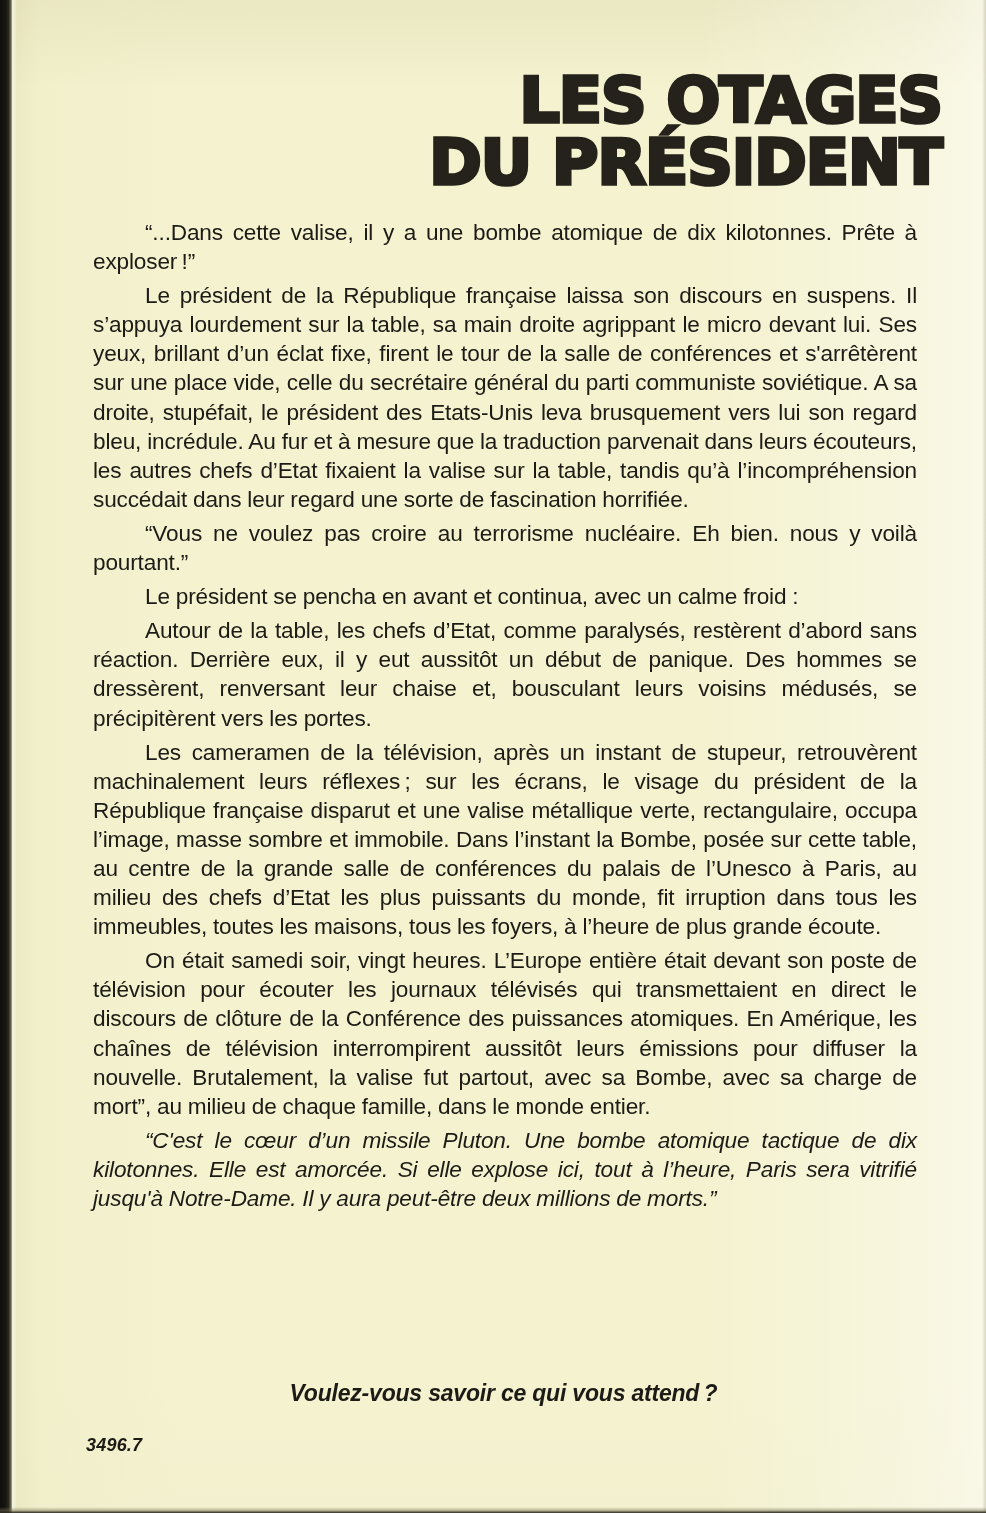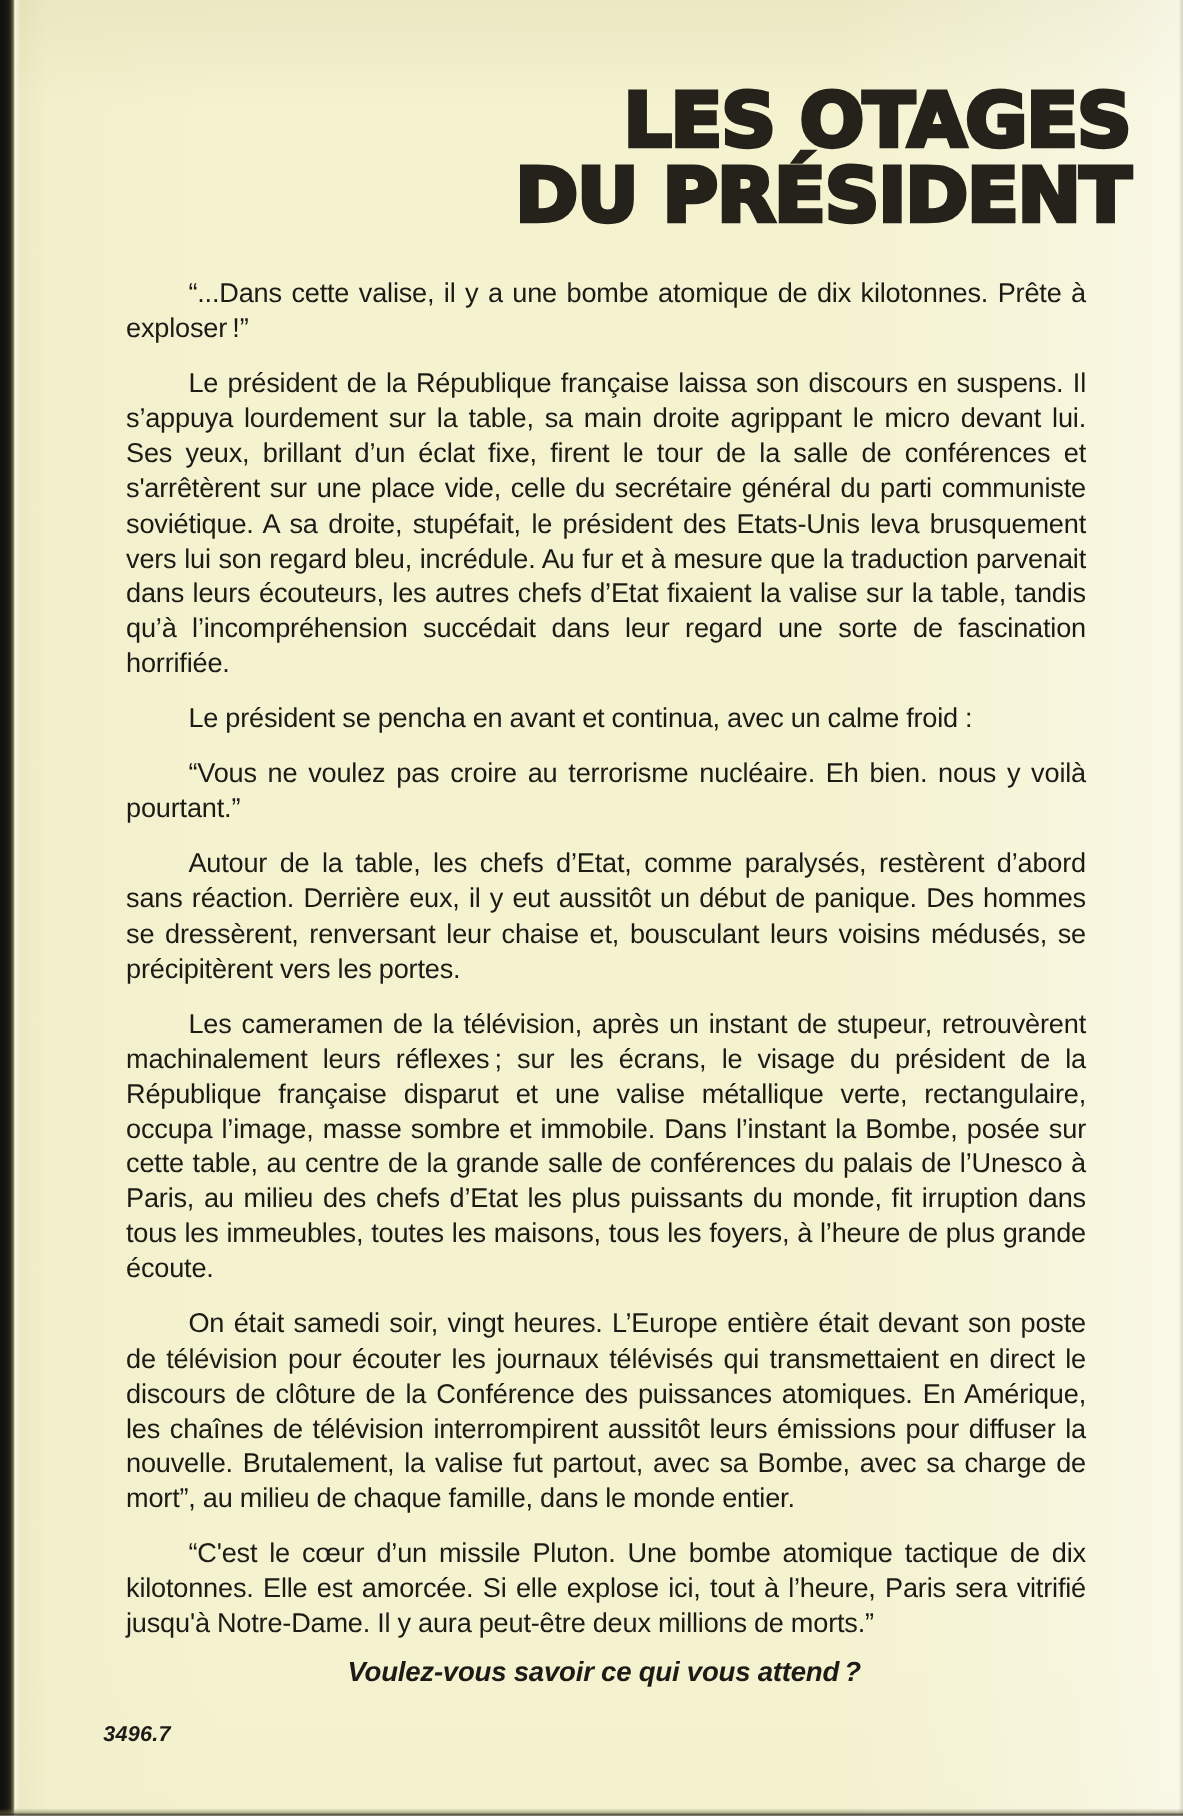--- a/index.html
+++ b/index.html
@@ -121,24 +121,24 @@
     width: 834px;
     font-size: 22.6px;
     line-height: 29.1px;
     color: #1c1b16;
     text-align: justify;
     text-justify: inter-word;
     letter-spacing: -0.15px;
     word-spacing: -0.2px;
   }
   .body-copy p {
-    margin: 17px;
+    margin: 5px;
     text-indent: 52px;
   }
-  .body-copy p:last-child { margin-bottom: 0; }
+  .body-copy p:last-child { margin-bottom: 0; font-style: italic; }
 
   
   .tagline {
     position: absolute;
     left: 0;
     top: 1380px;
     width: 986px;
     text-align: center;
     padding-left: 21px;
     box-sizing: border-box;
@@ -175,22 +175,22 @@
 
 
   <div class="title-block">
     <span class="title-line title-line-1">LES OTAGES</span>
     <span class="title-line title-line-2">DU PRÉSIDENT</span>
   </div>
 
   <div class="body-copy">
     <p>“...Dans cette valise, il y a une bombe atomique de dix kilotonnes. Prête à exploser !”</p>
     <p>Le président de la République française laissa son discours en suspens. Il s’appuya lourdement sur la table, sa main droite agrippant le micro devant lui. Ses yeux, brillant d’un éclat fixe, firent le tour de la salle de conférences et s'arrêtèrent sur une place vide, celle du secrétaire général du parti communiste soviétique. A sa droite, stupéfait, le président des Etats-Unis leva brusquement vers lui son regard bleu, incrédule. Au fur et à mesure que la traduction parvenait dans leurs écouteurs, les autres chefs d’Etat fixaient la valise sur la table, tandis qu’à l’incompréhension succédait dans leur regard une sorte de fascination horrifiée.</p>
+    <p>“Vous ne voulez pas croire au terrorisme nucléaire. Eh bien. nous y voilà pourtant.”</p>
     <p>Le président se pencha en avant et continua, avec un calme froid :</p>
-    <p>“Vous ne voulez pas croire au terrorisme nucléaire. Eh bien. nous y voilà pourtant.”</p>
     <p>Autour de la table, les chefs d’Etat, comme paralysés, restèrent d’abord sans réaction. Derrière eux, il y eut aussitôt un début de panique. Des hommes se dressèrent, renversant leur chaise et, bousculant leurs voisins médusés, se précipitèrent vers les portes.</p>
     <p>Les cameramen de la télévision, après un instant de stupeur, retrouvèrent machinalement leurs réflexes ; sur les écrans, le visage du président de la République française disparut et une valise métallique verte, rectangulaire, occupa l’image, masse sombre et immobile. Dans l’instant la Bombe, posée sur cette table, au centre de la grande salle de conférences du palais de l’Unesco à Paris, au milieu des chefs d’Etat les plus puissants du monde, fit irruption dans tous les immeubles, toutes les maisons, tous les foyers, à l’heure de plus grande écoute.</p>
     <p>On était samedi soir, vingt heures. L’Europe entière était devant son poste de télévision pour écouter les journaux télévisés qui transmettaient en direct le discours de clôture de la Conférence des puissances atomiques. En Amérique, les chaînes de télévision interrompirent aussitôt leurs émissions pour diffuser la nouvelle. Brutalement, la valise fut partout, avec sa Bombe, avec sa charge de mort”, au milieu de chaque famille, dans le monde entier.</p>
     <p>“C'est le cœur d’un missile Pluton. Une bombe atomique tactique de dix kilotonnes. Elle est amorcée. Si elle explose ici, tout à l’heure, Paris sera vitrifié jusqu'à Notre-Dame. Il y aura peut-être deux millions de morts.”</p>
   </div>
 
   <div class="tagline">Voulez-vous savoir ce qui vous attend ?</div>
 
   <div class="catalog-number">3496.7</div>
 

